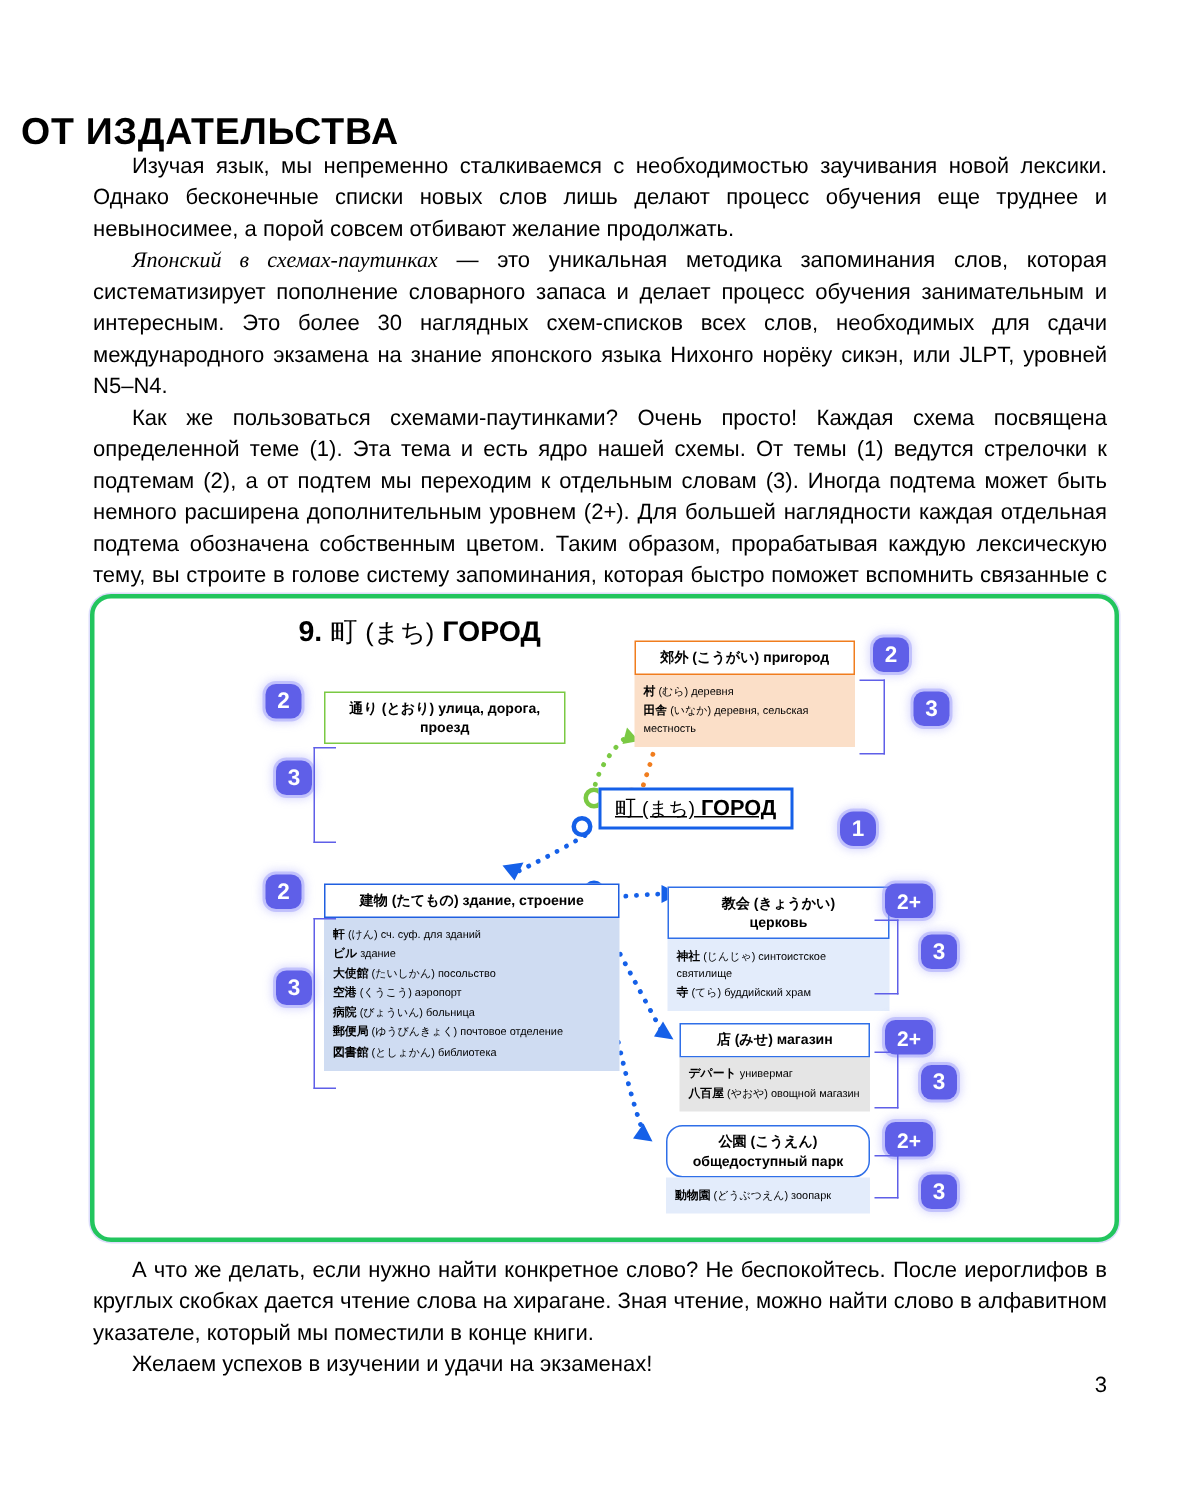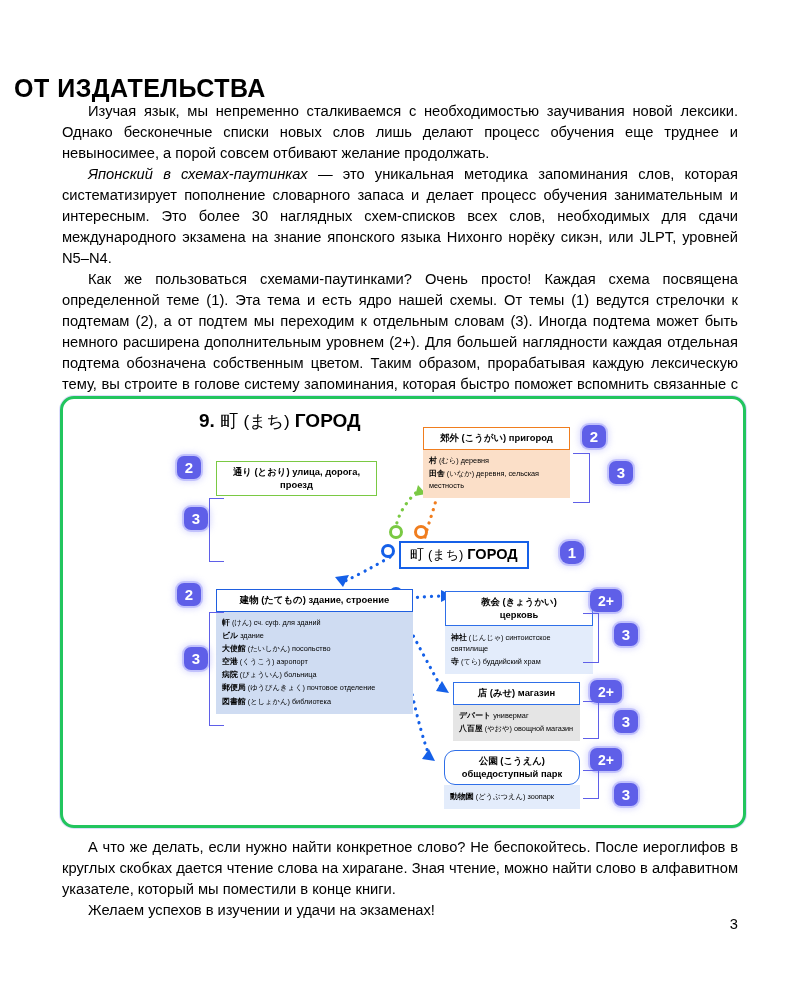--- a/index.html
+++ b/index.html
@@ -9,21 +9,21 @@
   
   h1.doc-title{
     position:absolute;left:0;top:60px;width:800px;text-align:left;
     font-size:25px;font-weight:bold;letter-spacing:.5px;margin:14px;
   }
   .para{
     position:absolute;left:62px;width:676px;
     font-size:14.7px;line-height:21.1px;text-align:justify;text-justify:inter-word;
   }
   .para .ind{display:inline-block;width:26px;}
-  .it{font-style:italic;}
+  .it{font-style:italic;font-family:Liberation Serif, serif;}
   #p1{top:101px;}
   #p2{top:164px;}
   #p3{top:269px;}
   #p4{top:837px;}
   #p5{top:900px;}
   .pageno{position:absolute;left:0;top:916px;width:738px;text-align:right;font-size:14.7px;}
 
   
   .diagram{
     position:absolute;left:60px;top:396px;width:680px;height:426px;
@@ -71,23 +71,23 @@
   #n-shop{left:390px;top:283px;width:127px;}
   #n-shop .hdr{border-color:#2f6fe8;}
   #n-shop .body{background:#e5e5e5;}
   
   #n-park{left:381px;top:351px;width:136px;}
   #n-park .hdr{border-color:#2f6fe8;border-radius:11px;}
   #n-park .body{background:#e3ecfb;}
 
   
   #n-center{
-    position:absolute;left:336px;top:142px;
+    position:absolute;left:336px;top:126px;
     border:2px solid #1560e8;background:#fff;
-    padding:3px 9px;font-size:14.5px;font-weight:bold;white-space:nowrap;
+    padding:3px 9px;font-size:14.5px;font-weight:bold;white-space:nowrap;text-decoration:underline;
   }
   #n-center .jp{font-weight:normal;font-size:14px;}
   #n-center .kana{font-weight:normal;font-size:13px;}
 
   
   .badge{
     position:absolute;width:24px;height:23px;border-radius:7px;
     background:#5f5fe8;color:#fff;font-size:15px;font-weight:bold;
     display:flex;align-items:center;justify-content:center;
     box-shadow:0 0 0 2px rgba(150,150,250,.45),0 0 6px 3px rgba(150,150,250,.35);

